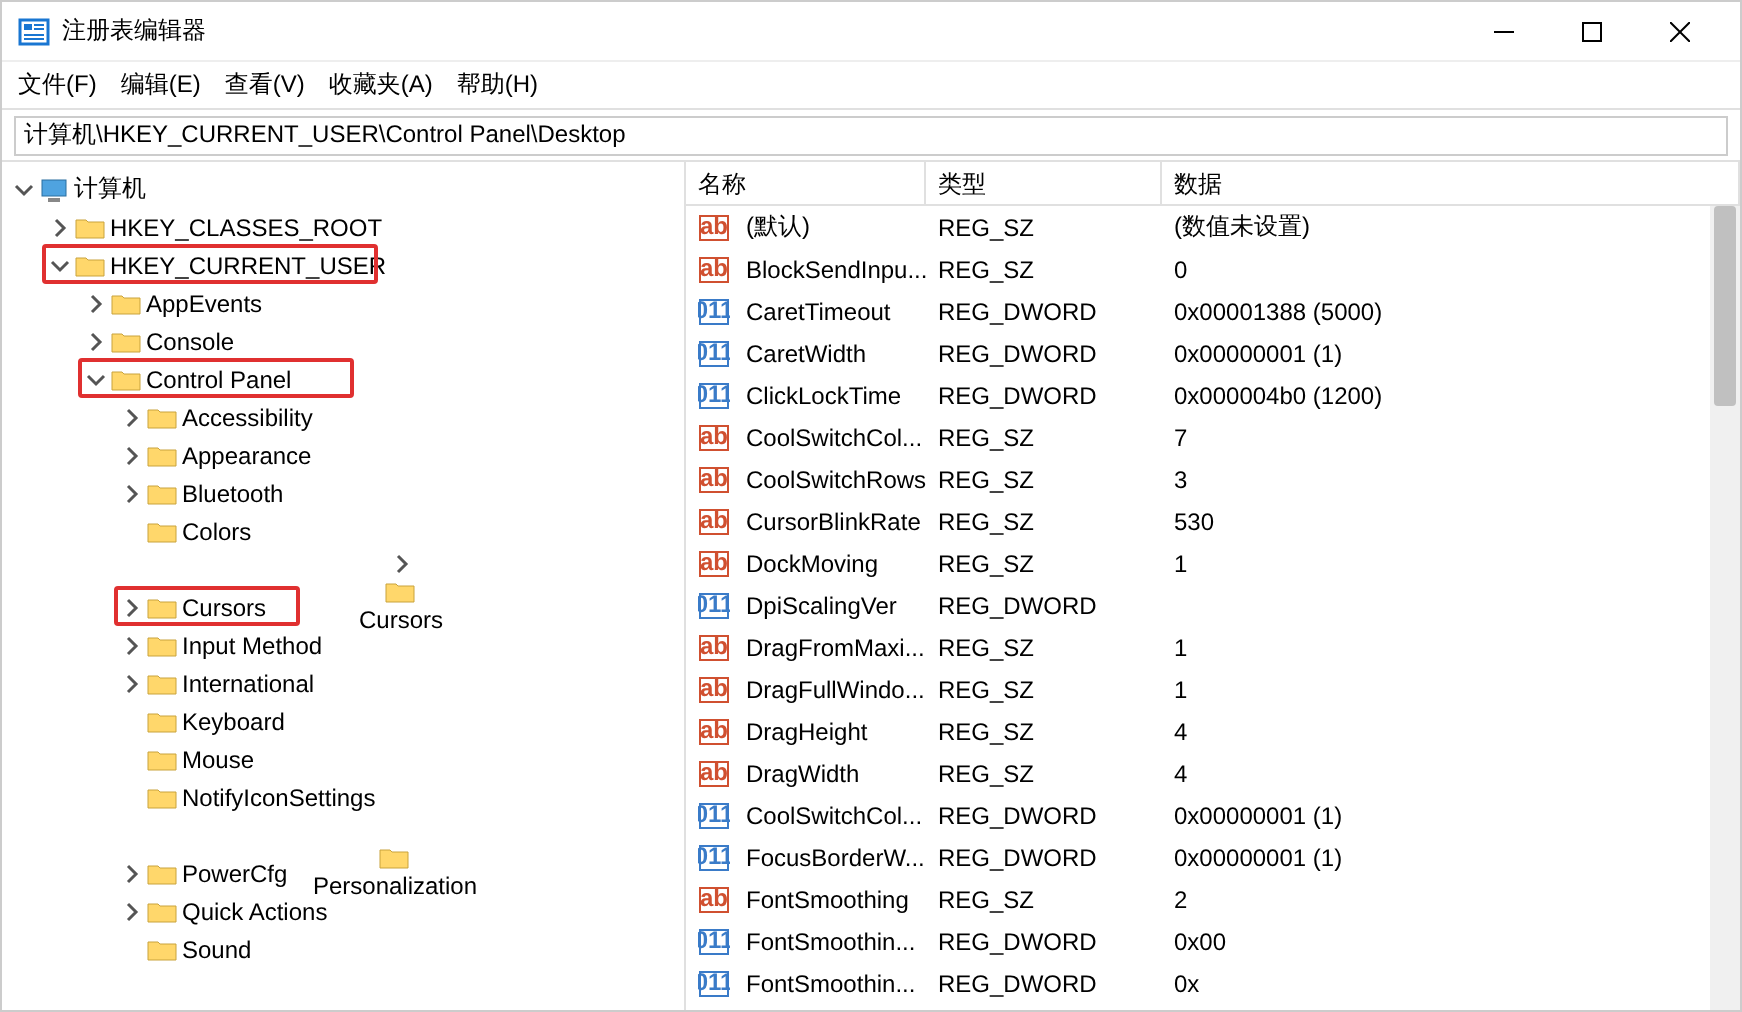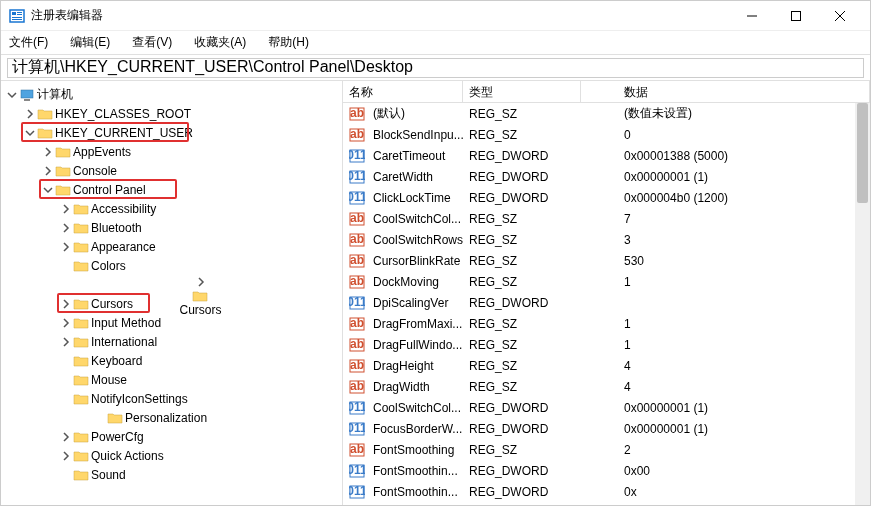--- a/index.html
+++ b/index.html
@@ -1,38 +1,38 @@
 <!DOCTYPE html>
 <html><head>
 <meta charset="utf-8">
 <style>
 *{box-sizing:border-box;margin:0;padding:0;font-family:"Microsoft YaHei","Segoe UI",sans-serif;font-size:12px;}
 body{background:#fff;color:#000;width:871px;height:506px;overflow:hidden;border:1px solid #ccc;display:flex;flex-direction:column;}
 .titlebar{height:30px;display:flex;align-items:center;padding:0 8px;border-bottom:1px solid #eee;}
 .titlebar .title-text{flex:1;margin-left:6px;}
 .window-controls{display:flex;gap:0;}
 .window-controls div{width:44px;height:30px;display:flex;align-items:center;justify-content:center;}
-.menubar{height:24px;display:flex;align-items:center;padding:0 6px;gap:18px;border-bottom:1px solid #e0e0e0;}
+.menubar{height:24px;display:flex;align-items:center;padding:0 6px;gap:8px;border-bottom:1px solid #e0e0e0;}
 .menubar span{padding:2px 2px;}
 .pathbar{height:26px;display:flex;align-items:center;padding:4px 6px;border-bottom:1px solid #e0e0e0;}
-.pathbar input{flex:1;border:1px solid #ccc;padding:2px 4px;font-size:16px;height:20px;}
+.pathbar input{flex:1;border:1px solid #ccc;padding:2px 4px;font-size:12px;height:20px;}
 .content{flex:1;display:flex;min-height:0;}
 .tree{width:342px;border-right:1px solid #e0e0e0;overflow-y:auto;overflow-x:hidden;padding:4px 0 4px 0;position:relative;}
 .values{flex:1;overflow:auto;position:relative;}
 .tree-row{display:flex;align-items:center;height:19px;white-space:nowrap;position:relative;padding-left:0;}
 .arrow{width:14px;height:14px;display:inline-flex;align-items:center;justify-content:center;flex-shrink:0;}
 .folder-icon{width:16px;height:14px;display:inline-flex;align-items:center;justify-content:center;flex-shrink:0;margin-right:2px;}
 .computer-icon{width:16px;height:14px;display:inline-flex;align-items:center;justify-content:center;flex-shrink:0;margin-right:2px;}
 .tree-label{white-space:nowrap;}
 .highlight-box{position:absolute;border:2px solid #e03030;border-radius:2px;pointer-events:none;}
 .val-header{display:flex;height:22px;border-bottom:1px solid #e0e0e0;position:sticky;top:0;background:#fff;z-index:2;}
 .val-header div{padding:3px 6px;border-right:1px solid #e0e0e0;}
 .col-name{width:120px;}
 .col-type{width:118px;}
-.col-data{flex:1;margin-left:37px;}
+.col-data{flex:1;}
 .val-row{display:flex;height:21px;align-items:center;}
 .val-row .cell{padding:0 6px;overflow:hidden;text-overflow:ellipsis;white-space:nowrap;}
 .val-row .col-name{display:flex;align-items:center;}
 .val-icon{width:16px;height:16px;display:inline-flex;align-items:center;justify-content:center;margin-right:8px;flex-shrink:0;}
 .scrollbar-v{position:absolute;right:0;top:22px;bottom:0;width:15px;background:#f0f0f0;}
 .scroll-thumb{position:absolute;left:2px;right:2px;top:0;height:100px;background:#c0c0c0;border-radius:2px;}
 svg{display:block;}
 </style>
 </head>
 <body>
@@ -182,34 +182,34 @@
         <span class="arrow">
           <svg width="10" height="10">
             <path d="M3 1 L7 5 L3 9" fill="none" stroke="#555" stroke-width="1.5"></path>
           </svg>
         </span>
         <span class="folder-icon">
           <svg width="16" height="14">
             <path d="M1 3 L1 12 L15 12 L15 4 L7 4 L6 3 Z" fill="#ffd76b" stroke="#c9a33d" stroke-width="0.5"></path>
           </svg>
         </span>
+        <span class="tree-label">Appearance</span>
+      </div>
+      <div class="tree-row" style="padding-left: 58px; position: relative;">
+        <span class="arrow">
+          <svg width="10" height="10">
+            <path d="M3 1 L7 5 L3 9" fill="none" stroke="#555" stroke-width="1.5"></path>
+          </svg>
+        </span>
+        <span class="folder-icon">
+          <svg width="16" height="14">
+            <path d="M1 3 L1 12 L15 12 L15 4 L7 4 L6 3 Z" fill="#ffd76b" stroke="#c9a33d" stroke-width="0.5"></path>
+          </svg>
+        </span>
         <span class="tree-label">Bluetooth</span>
-      </div>
-      <div class="tree-row" style="padding-left: 58px; position: relative;">
-        <span class="arrow">
-          <svg width="10" height="10">
-            <path d="M3 1 L7 5 L3 9" fill="none" stroke="#555" stroke-width="1.5"></path>
-          </svg>
-        </span>
-        <span class="folder-icon">
-          <svg width="16" height="14">
-            <path d="M1 3 L1 12 L15 12 L15 4 L7 4 L6 3 Z" fill="#ffd76b" stroke="#c9a33d" stroke-width="0.5"></path>
-          </svg>
-        </span>
-        <span class="tree-label">Appearance</span>
       </div>
       <div class="tree-row" style="padding-left: 58px; position: relative;">
         <span class="arrow">
           <svg width="10" height="10"></svg>
         </span>
         <span class="folder-icon">
           <svg width="16" height="14">
             <path d="M1 3 L1 12 L15 12 L15 4 L7 4 L6 3 Z" fill="#ffd76b" stroke="#c9a33d" stroke-width="0.5"></path>
           </svg>
         </span>
@@ -294,21 +294,21 @@
         <span class="arrow">
           <svg width="10" height="10"></svg>
         </span>
         <span class="folder-icon">
           <svg width="16" height="14">
             <path d="M1 3 L1 12 L15 12 L15 4 L7 4 L6 3 Z" fill="#ffd76b" stroke="#c9a33d" stroke-width="0.5"></path>
           </svg>
         </span>
         <span class="tree-label">NotifyIconSettings</span>
       </div>
-      <div class="tree-row" style="padding-left: 92px; position: relative;">
+      <div class="tree-row" style="padding-left: 52px; position: relative; flex-direction: column;">
         <span class="arrow">
           <svg width="10" height="10"></svg>
         </span>
         <span class="folder-icon">
           <svg width="16" height="14">
             <path d="M1 3 L1 12 L15 12 L15 4 L7 4 L6 3 Z" fill="#ffd76b" stroke="#c9a33d" stroke-width="0.5"></path>
           </svg>
         </span>
         <span class="tree-label">Personalization</span>
       </div>

